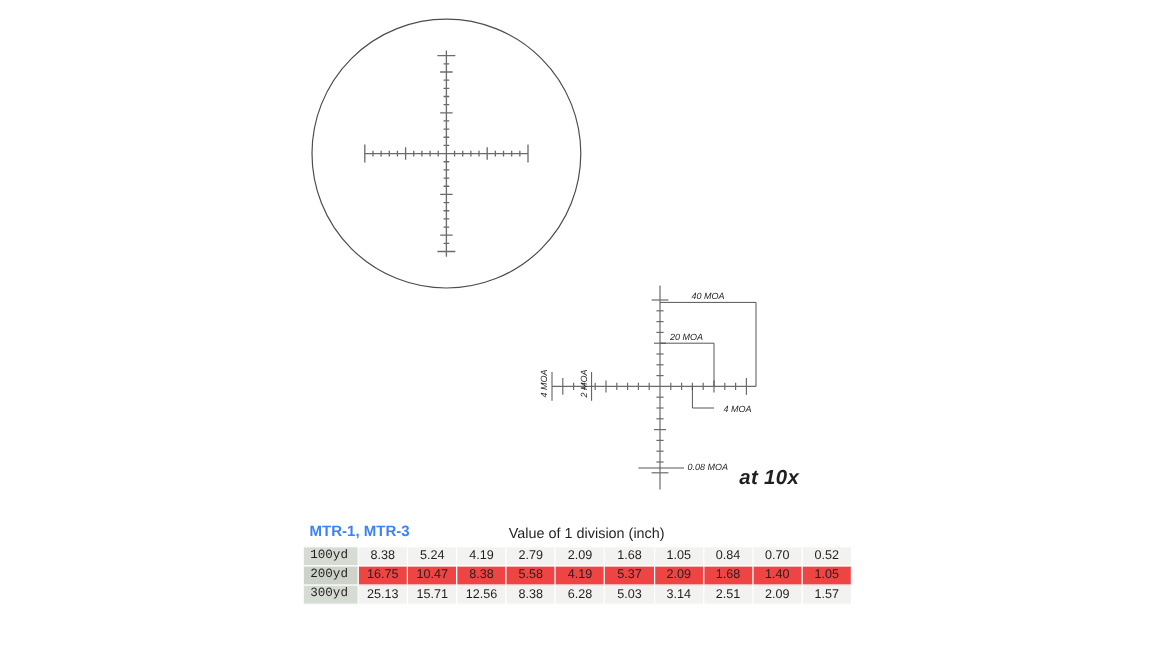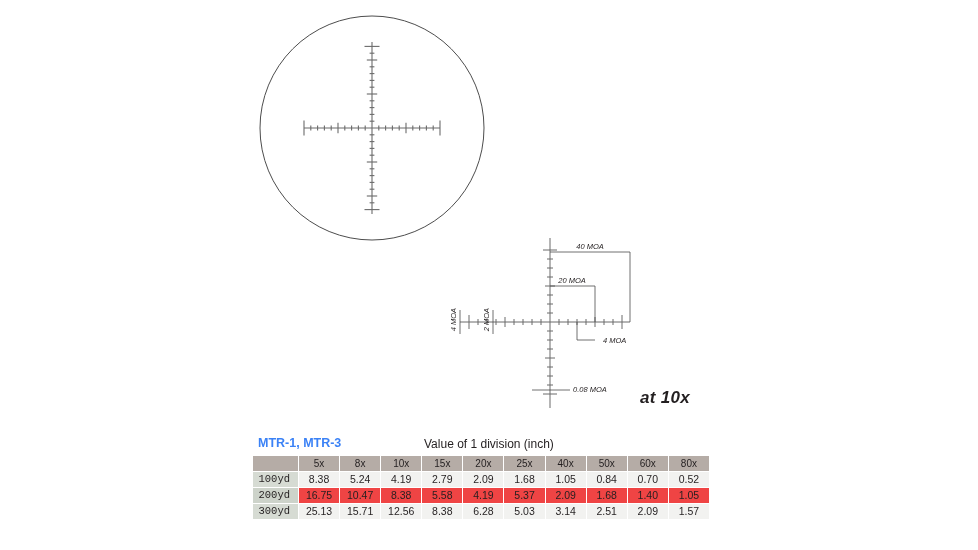--- a/index.html
+++ b/index.html
@@ -34,21 +34,21 @@
   .detail-view {
     position: absolute;
     left: 440px;
     top: 230px;
     width: 270px;
     height: 185px;
   }
 
   .at-power {
     position: absolute;
-    left: 640px;
+    left: 616px;
     top: 388px;
     font-size: 17px;
     font-style: italic;
     font-weight: bold;
     letter-spacing: 0.3px;
     color: #231f20;
     white-space: nowrap;
   }
 
   
@@ -265,33 +265,20 @@
     <div class="table-captions">
       <div class="caption-left">MTR-1, MTR-3</div>
       <div class="caption-center">Value of 1 division (inch)</div>
     </div>
 
     <table class="subtension">
       <colgroup>
         <col class="c-label">
       </colgroup>
       <thead>
-        <tr class="row-power">
-          <th class="corner-cell"></th>
-        <th>5x</th>
-            <th>8x</th>
-            <th>10x</th>
-            <th>15x</th>
-            <th>20x</th>
-            <th>25x</th>
-            <th>40x</th>
-            <th>50x</th>
-            <th>60x</th>
-            <th>80x</th>
-          </tr>
       </thead>
       <tbody id="table-body">
           <tr>
             <td class="label-cell">100yd</td>
             <td class="value-cell">8.38</td>
             <td class="value-cell">5.24</td>
             <td class="value-cell">4.19</td>
             <td class="value-cell">2.79</td>
             <td class="value-cell">2.09</td>
             <td class="value-cell">1.68</td>

